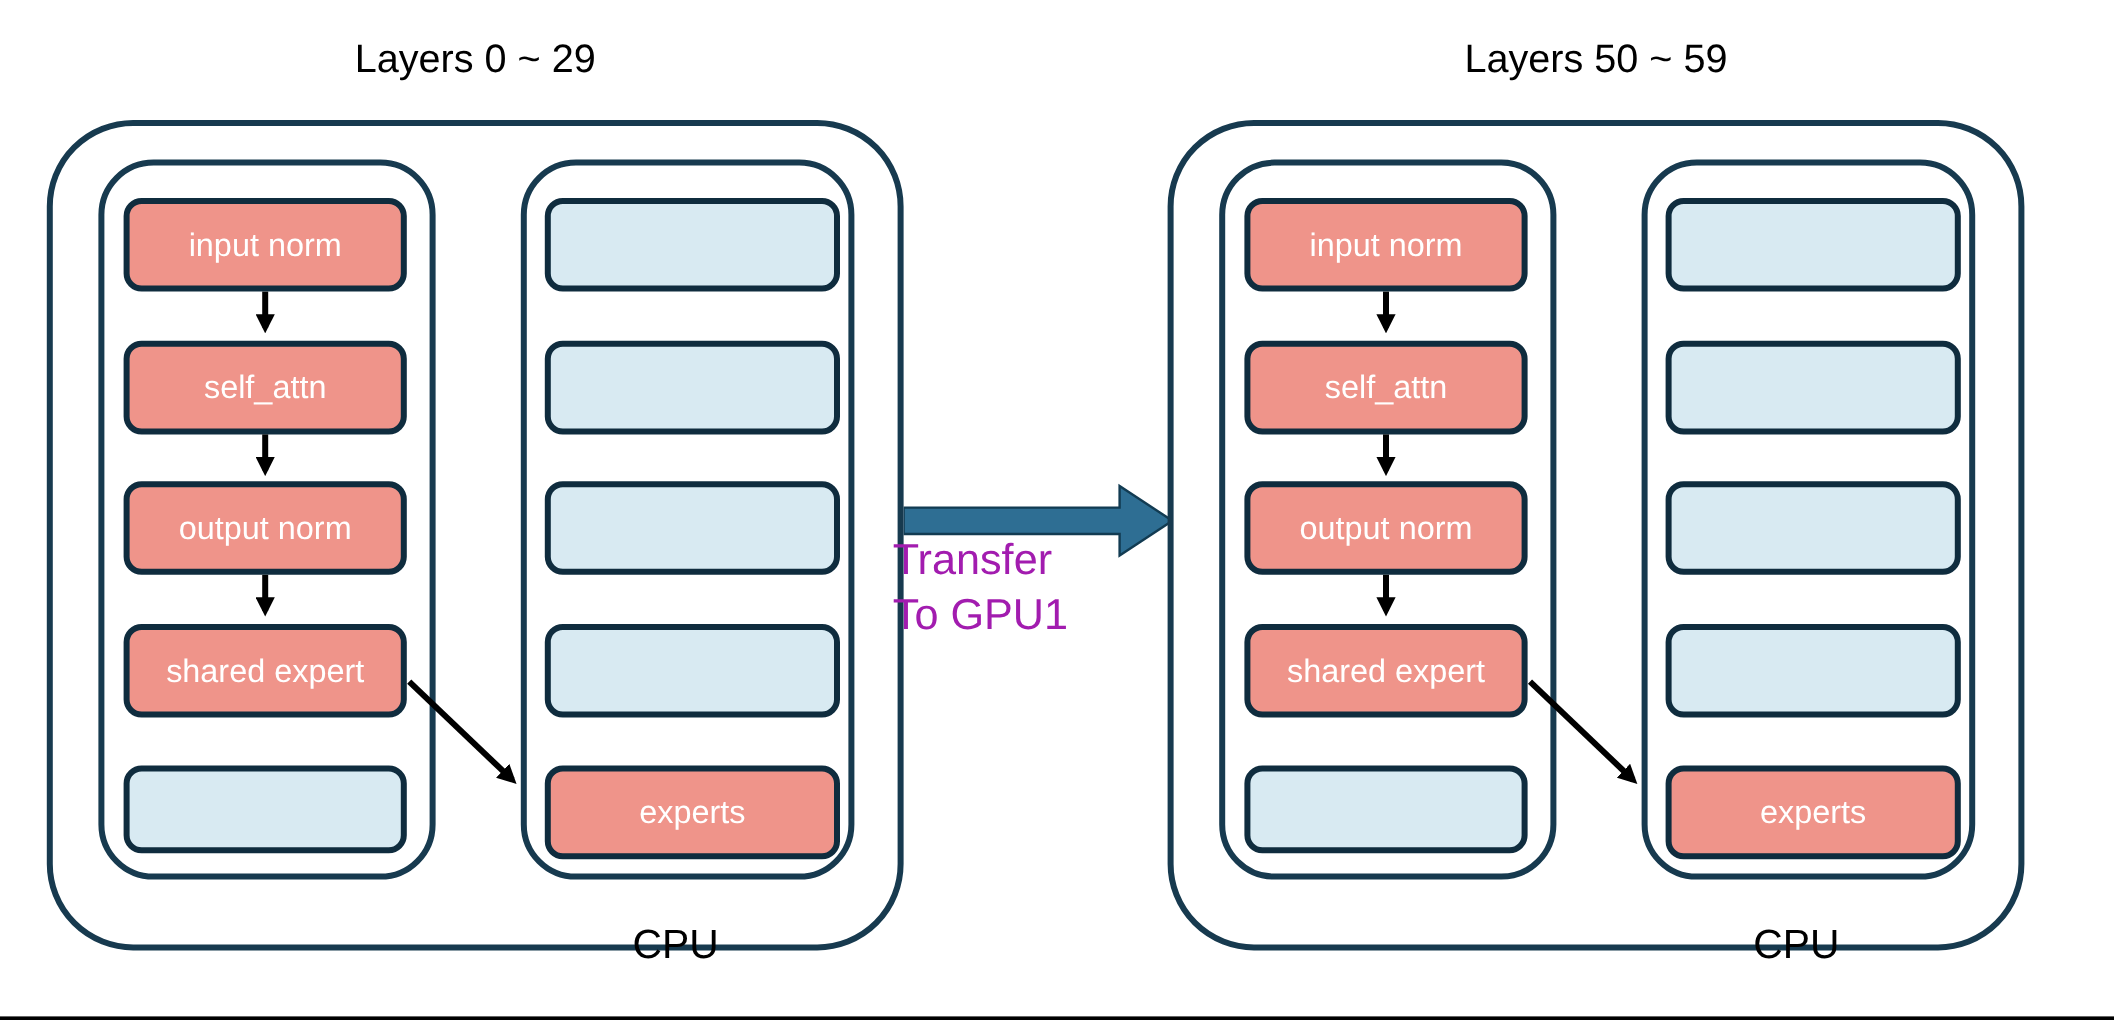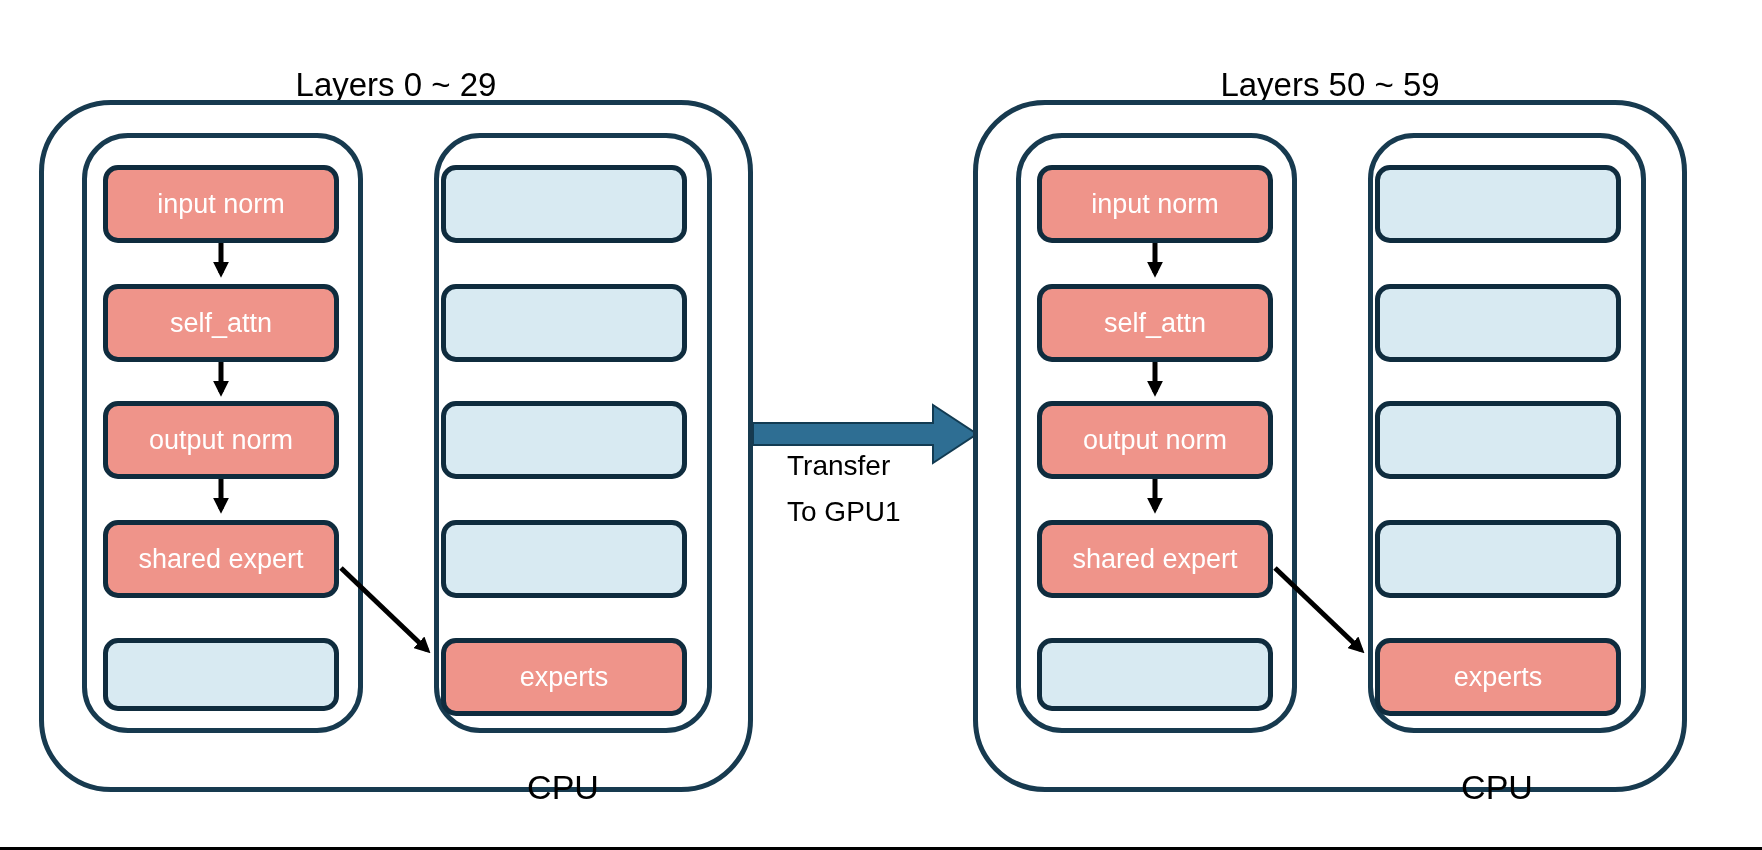--- a/index.html
+++ b/index.html
@@ -3,54 +3,54 @@
 <meta charset="utf-8">
 <style>
   html,body{margin:0;padding:0;background:#ffffff;}
   #canvas{
     position:relative;width:1762px;height:850px;background:#ffffff;overflow:hidden;
     font-family:"Liberation Sans", sans-serif;
   }
   .group{position:absolute;top:0;width:714px;}
   .group-title{
     position:absolute;top:30px;left:0;width:714px;height:48px;
-    text-align:center;font-size:33px;color:#000;white-space:nowrap;margin-top:36px;
+    text-align:center;font-size:33px;color:#000;white-space:nowrap;
   }
   .outer{
     position:absolute;top:100px;left:0;width:714px;height:692px;
     box-sizing:border-box;border:5px solid #173A4F;border-radius:72px;background:#fff;
   }
   .device{
     position:absolute;top:28px;box-sizing:border-box;height:600px;
     border:5px solid #173A4F;border-radius:46px;background:#fff;padding-left:24px;
   }
   .device.gpu{left:38px;width:281px;}
   .device.cpu{left:390px;width:278px;}
   .box{
     position:absolute;box-sizing:border-box;height:78px;
     border:5px solid #0F2C3E;border-radius:15px;
     display:flex;align-items:center;justify-content:center;
     font-size:27px;color:#fff;white-space:nowrap;
   }
   .gpu .box{left:16px;width:236px;}
-  .cpu .box{left:2px;width:246px;}
+  .cpu .box{left:15px;width:246px;}
   .box.salmon{background:#EF948A;}
   .box.blue{background:#D8EAF2;}
   .r1{top:27px;} .r2{top:146px;} .r3{top:263px;text-align:center;} .r4{top:382px;} .r5{top:500px;}
   .r5.short{height:73px;}
   .device-label{
     position:absolute;top:643px;height:44px;text-align:center;
     font-size:34px;color:#000;white-space:nowrap;
   }
   .device-label.gpu-lbl{left:38px;width:281px;}
   .device-label.cpu-lbl{left:380px;width:278px;margin-top:20px;}
   .arrows-svg{position:absolute;left:0;top:0;width:704px;height:682px;pointer-events:none;}
   .transfer-arrow{position:absolute;left:753px;top:400px;width:226px;height:68px;}
   .transfer-label{
-    position:absolute;left:787px;top:443px;font-size:28px;line-height:46px;color:#000000;
+    position:absolute;left:744px;top:443px;font-size:36px;line-height:46px;color:#a21caf;
     white-space:nowrap;
   }
   .bottom-line{position:absolute;left:0;bottom:0;width:1762px;height:3px;background:#000;}
 </style>
 </head>
 <body>
 
 <div id="canvas">
 
   <div class="group" style="left:39px;">

